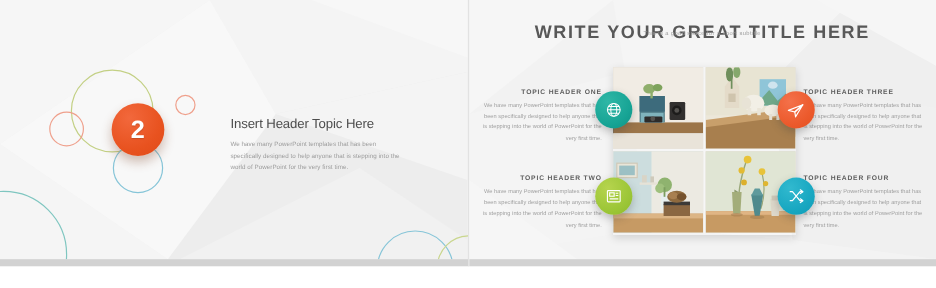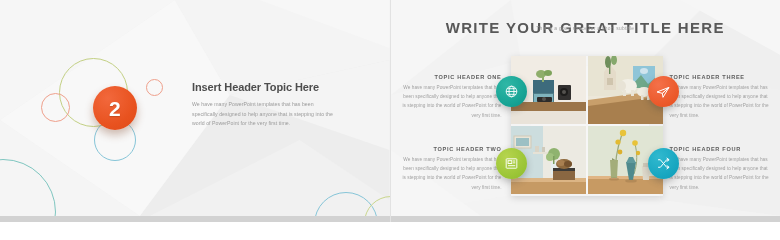--- a/index.html
+++ b/index.html
@@ -94,22 +94,22 @@
     left:192px;top:80px;width:150px;
   }
   .cjk-title{
     font-size:13.5px;color:#6a6a6a;
     letter-spacing:.4px;line-height:1.15;
     white-space:nowrap;
     font-family:"DejaVu Sans", sans-serif;
   }
   .en-title{
     font-size:11px;color:#4d4d4d;
-    font-weight:bold;letter-spacing:-.1px;
-    margin-top:1px;line-height:1.2;
+    font-weight:normal;letter-spacing:-.1px;
+    margin-top:18px;line-height:1.2;
     white-space:nowrap;
   }
   .left-body{
     margin-top:6px;
     font-size:5.2px;color:#9b9b9b;
     line-height:1.85;
     letter-spacing:.05px;
     width:146px;
   }
 

